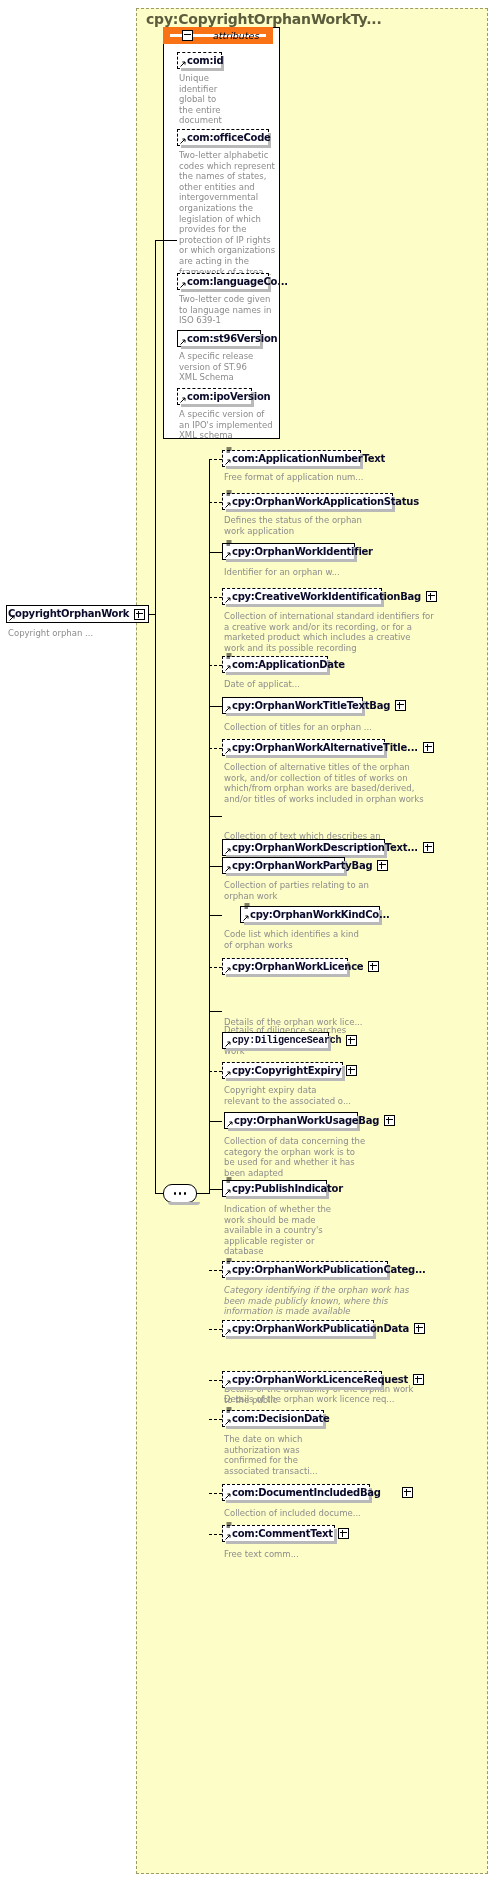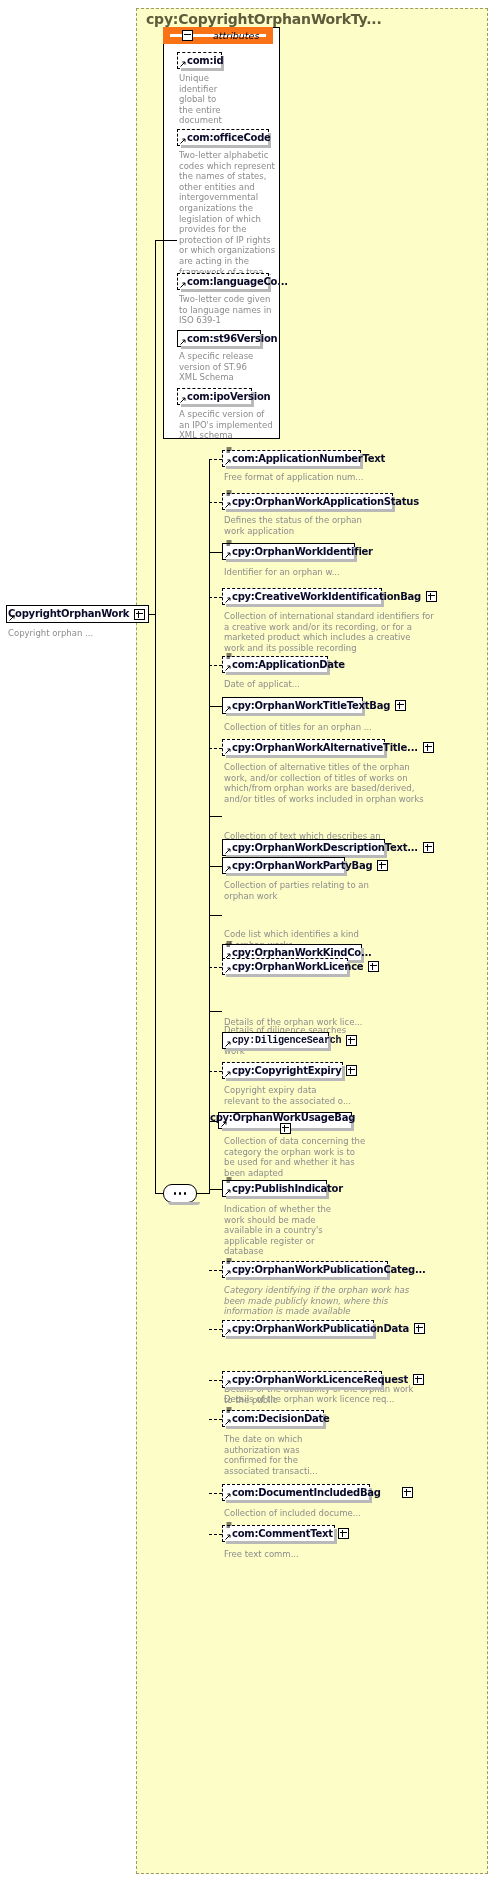--- a/index.html
+++ b/index.html
@@ -430,21 +430,21 @@
       <svg class="arrow-glyph" viewBox="0 0 7 7">
         <path d="M0.5 6.5 L5 2 M5 2 L2.4 2 M5 2 L5 4.6" stroke="#000" stroke-width="1" fill="none"></path>
       </svg>
       <span class="node-label">cpy:OrphanWorkPartyBag</span>
       <span class="plus-box"></span>
       <span class="shadow"></span>
       <span class="rshadow"></span>
     </div>
     <div class="doc" style="left: 224px; top: 880px; width: 262px;">Collection of parties relating to an
 orphan work</div>
-    <div class="node solid" style="left: 222px; top: 906px; width: 140px; margin-top: 38px;">
+    <div class="node solid" style="left: 240px; top: 906px; width: 140px;">
       <svg class="arrow-glyph" viewBox="0 0 7 7">
         <path d="M0.5 6.5 L5 2 M5 2 L2.4 2 M5 2 L5 4.6" stroke="#000" stroke-width="1" fill="none"></path>
       </svg>
       <svg class="lines-glyph" viewBox="0 0 6 7">
         <path d="M0.5 1 H5.5 M0.5 3 H5.5 M0.5 5 H4" stroke="#000" stroke-width="1" fill="none"></path>
       </svg>
       <span class="node-label">cpy:OrphanWorkKindCo...</span>
       <span class="shadow"></span>
       <span class="rshadow"></span>
     </div>
@@ -476,21 +476,21 @@
       <svg class="arrow-glyph" viewBox="0 0 7 7">
         <path d="M0.5 6.5 L5 2 M5 2 L2.4 2 M5 2 L5 4.6" stroke="#000" stroke-width="1" fill="none"></path>
       </svg>
       <span class="node-label">cpy:CopyrightExpiry</span>
       <span class="plus-box"></span>
       <span class="shadow"></span>
       <span class="rshadow"></span>
     </div>
     <div class="doc" style="left: 224px; top: 1085px; width: 262px;">Copyright expiry data
 relevant to the associated o...</div>
-    <div class="node solid" style="left: 218px; top: 1112px; width: 134px; flex-direction: column;">
+    <div class="node solid" style="left: 224px; top: 1112px; width: 134px;">
       <svg class="arrow-glyph" viewBox="0 0 7 7">
         <path d="M0.5 6.5 L5 2 M5 2 L2.4 2 M5 2 L5 4.6" stroke="#000" stroke-width="1" fill="none"></path>
       </svg>
       <span class="node-label">cpy:OrphanWorkUsageBag</span>
       <span class="plus-box"></span>
       <span class="shadow"></span>
       <span class="rshadow"></span>
     </div>
     <div class="doc" style="left: 224px; top: 1136px; width: 262px;">Collection of data concerning the
 category the orphan work is to

